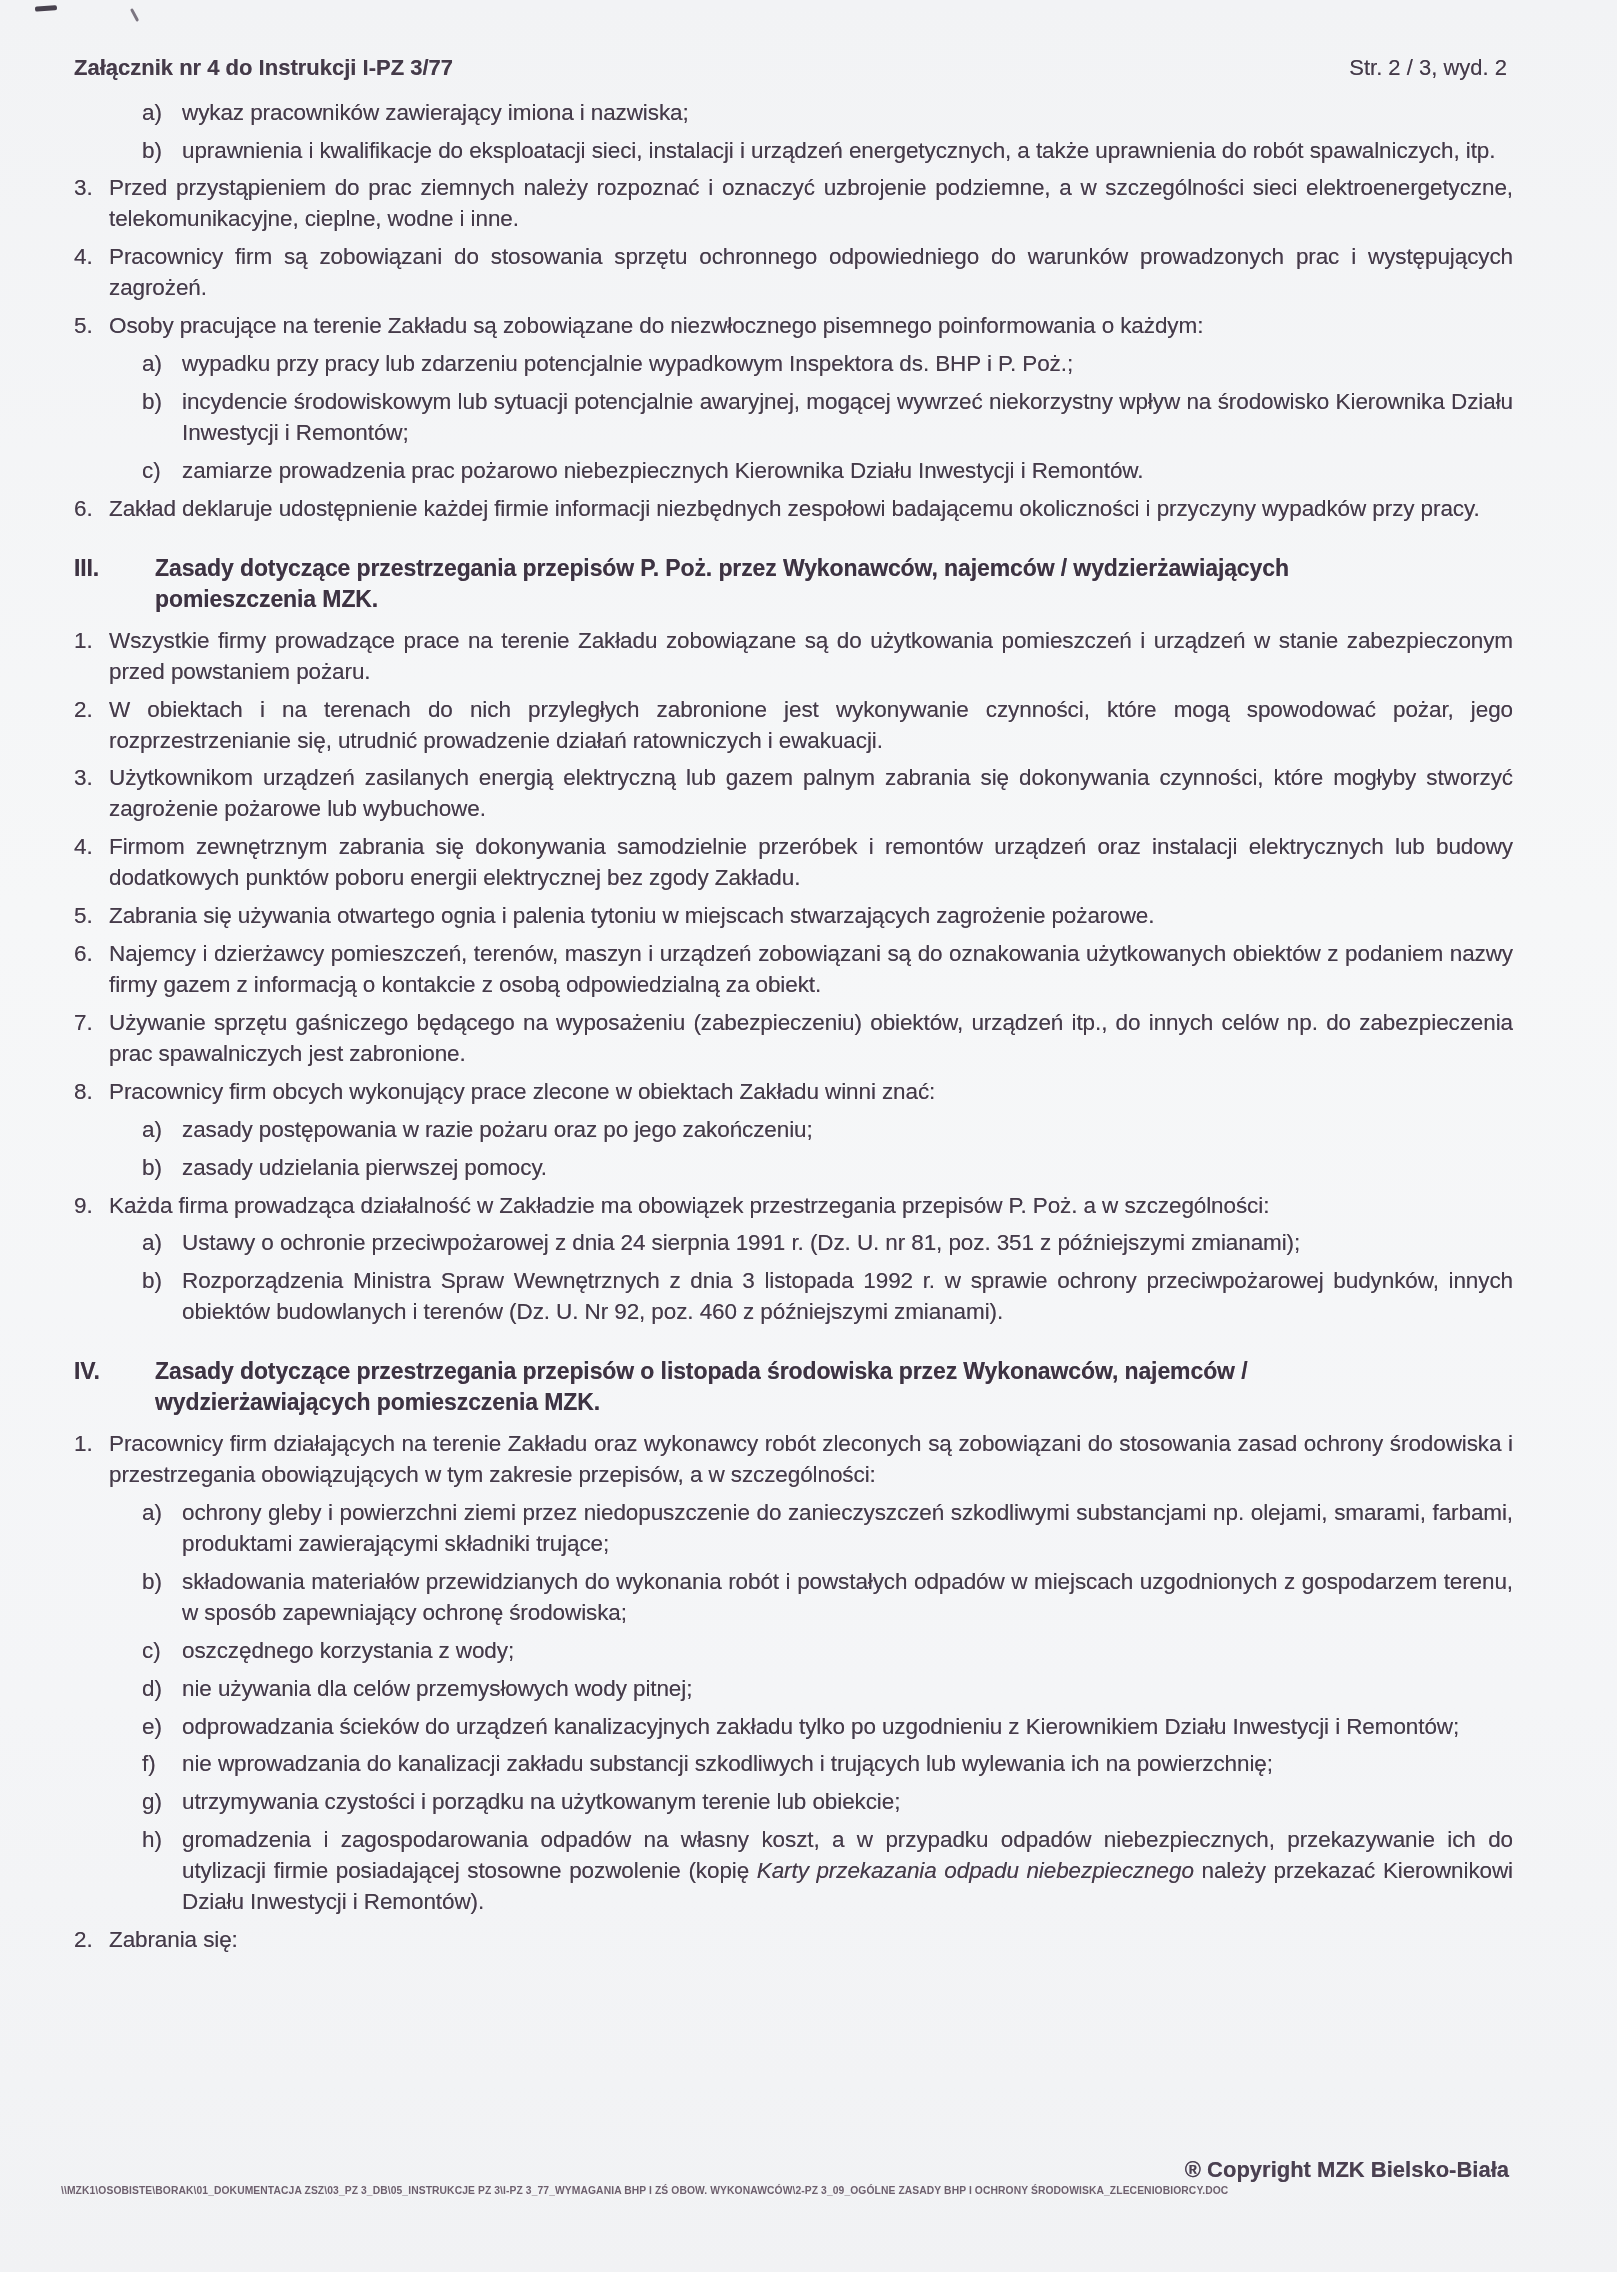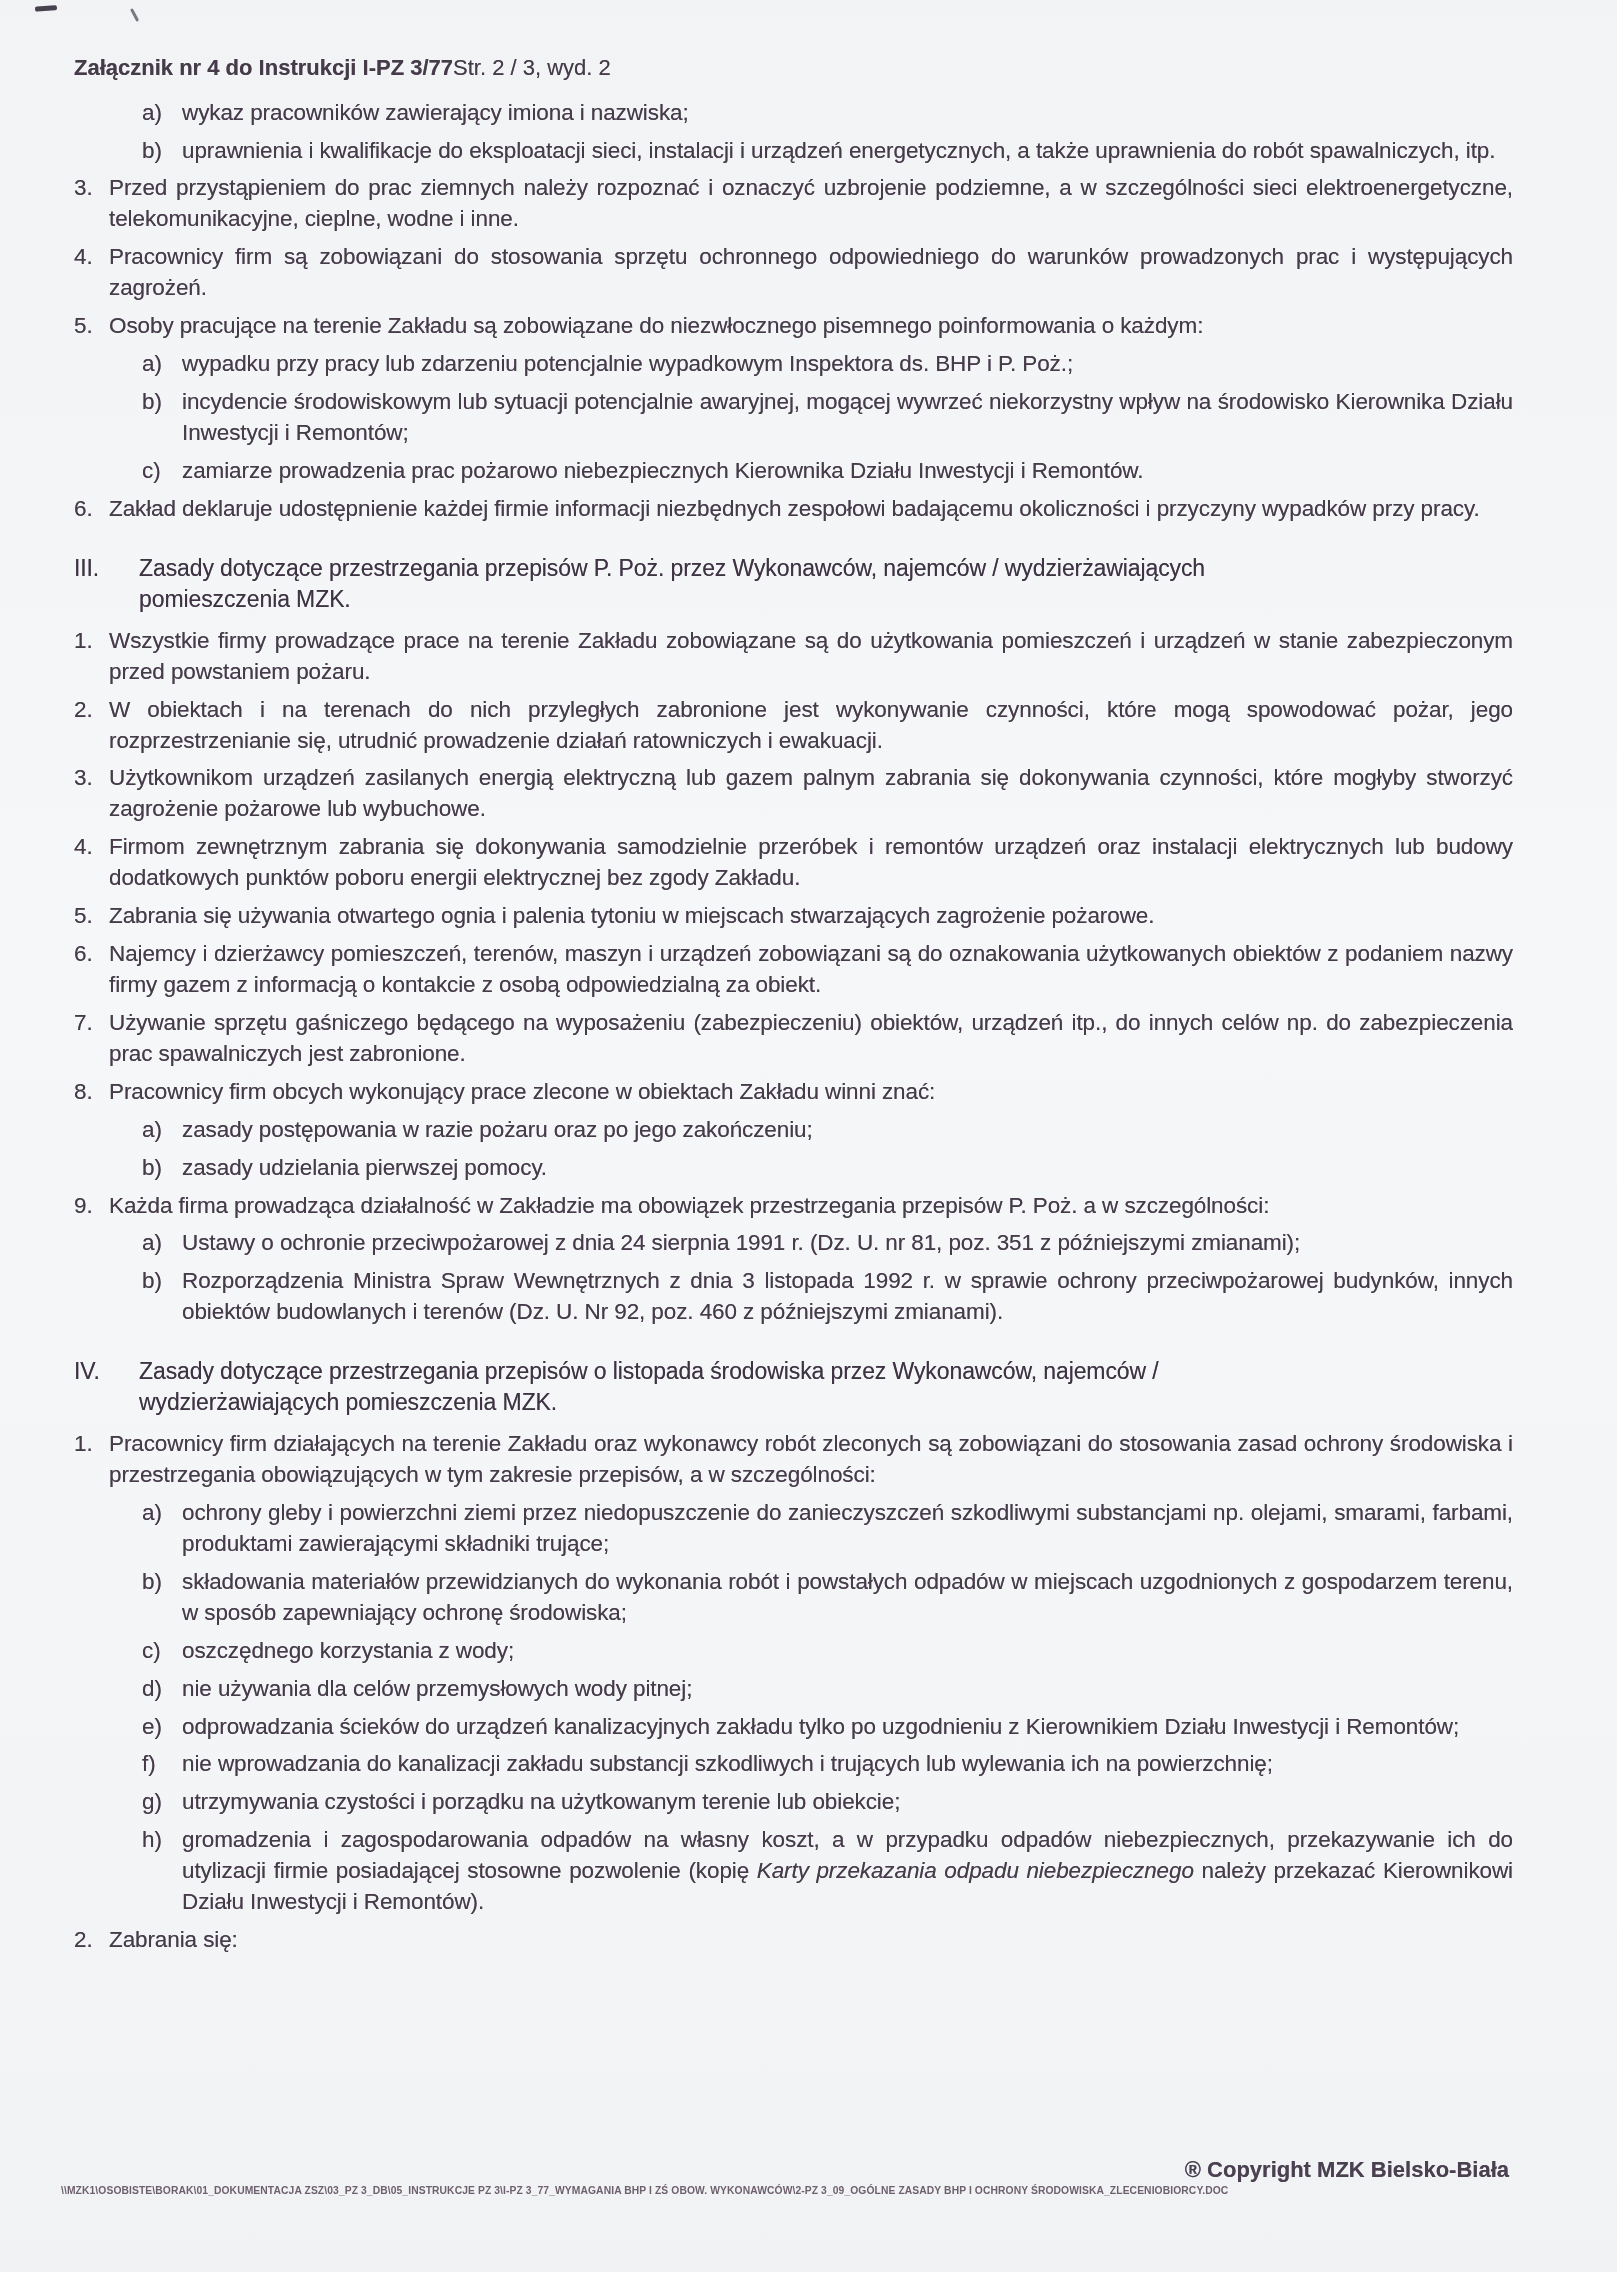--- a/index.html
+++ b/index.html
@@ -32,21 +32,21 @@
     position: absolute;
     left: 133px; top: 7.8px;
     width: 2.9px; height: 13.7px;
     background: #4a4050;
     transform: rotate(-28deg);
     border-radius: 2px;
     opacity: 0.7;
   }
   .header {
     display: flex;
-    justify-content: flex-start;
+    justify-content: space-between;
     align-items: baseline;
     padding: 55px 110px 0 74px;
     font-size: 22px;
   }
   .header .attachment { font-weight: bold; }
   .header .pageinfo { font-weight: normal; }
 
   .docbody {
     margin-top: 15.7px;
     padding-right: 104px;
@@ -62,25 +62,26 @@
   .block .marker { flex: 0 0 auto; }
   .block .text {
     flex: 1 1 auto;
     text-align: justify;
   }
   .lvl1 { margin-left: 74px; }
   .lvl1 > .marker { width: 35px; }
   .lvl2 { margin-left: 142px; }
   .lvl2 > .marker { width: 40px; }
   .heading {
-    font-weight: normal;
+    font-weight: bold;
     margin-top: 29px;
     margin-bottom: 9.8px;
     font-size: 23px;
     color: #3d3342;
+    gap: 16px;
   }
   .heading > .marker { width: 49px; }
   .heading > .text {
     text-align: left;
     max-width: 1186px;
     margin-left: 16px;
   }
   .it { font-style: italic; }
 
   .copyright {

